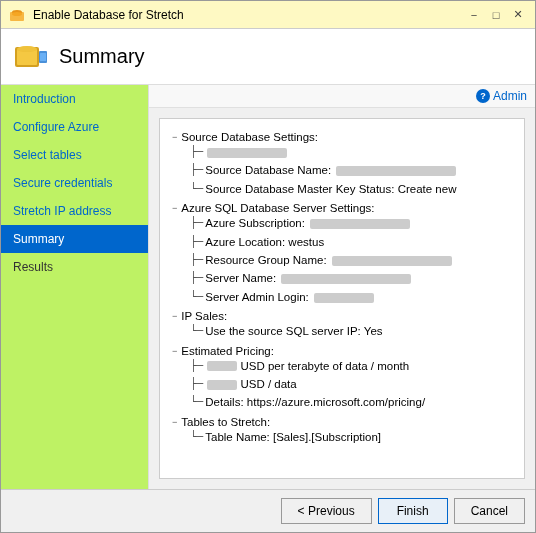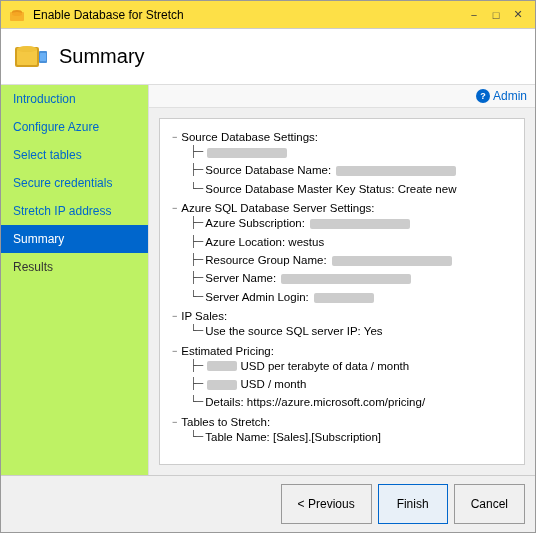--- a/index.html
+++ b/index.html
@@ -17,21 +17,21 @@
     .window {
       width: 536px;
       height: 533px;
       background: #f0f0f0;
       border: 1px solid #999;
       display: flex;
       flex-direction: column;
       box-shadow: 2px 2px 8px rgba(0,0,0,0.3);
     }
     .title-bar {
-      background: #fde047;
+      background: #fef9c3;
       display: flex;
       align-items: center;
       padding: 6px 8px;
       border-bottom: 1px solid #ccc;
       height: 28px;
     }
     .title-bar-icon {
       width: 16px;
       height: 16px;
       margin-right: 8px;
@@ -199,21 +199,21 @@
     .indent1 { margin-left: 18px; }
     .footer {
       display: flex;
       justify-content: flex-end;
       padding: 8px 10px;
       border-top: 1px solid #ccc;
       background: #f0f0f0;
       gap: 6px;
     }
     .btn {
-      padding: 12px 16px;
+      padding: 5px 16px;
       font-size: 12px;
       border: 1px solid #999;
       background: #f0f0f0;
       cursor: pointer;
       min-width: 70px;
       text-align: center;
     }
     .btn.primary {
       background: #e8f0f8;
       border-color: #0066cc;
@@ -371,21 +371,21 @@
                 <span class="tree-connector">├─</span>
                 <span class="tree-label">
                   <span class="masked" style="width:30px;"></span>
                   <span>USD per terabyte of data / month</span>
                 </span>
               </div>
               <div class="tree-item">
                 <span class="tree-connector">├─</span>
                 <span class="tree-label">
                   <span class="masked" style="width:30px;"></span>
-                  <span>USD / month</span>
+                  <span>USD / data</span>
                 </span>
               </div>
               <div class="tree-item">
                 <span class="tree-connector">└─</span>
                 <span class="tree-label">Details: https://azure.microsoft.com/pricing/</span>
               </div>
             </div>
           </div>
 
           <div style="margin-top:4px;">

